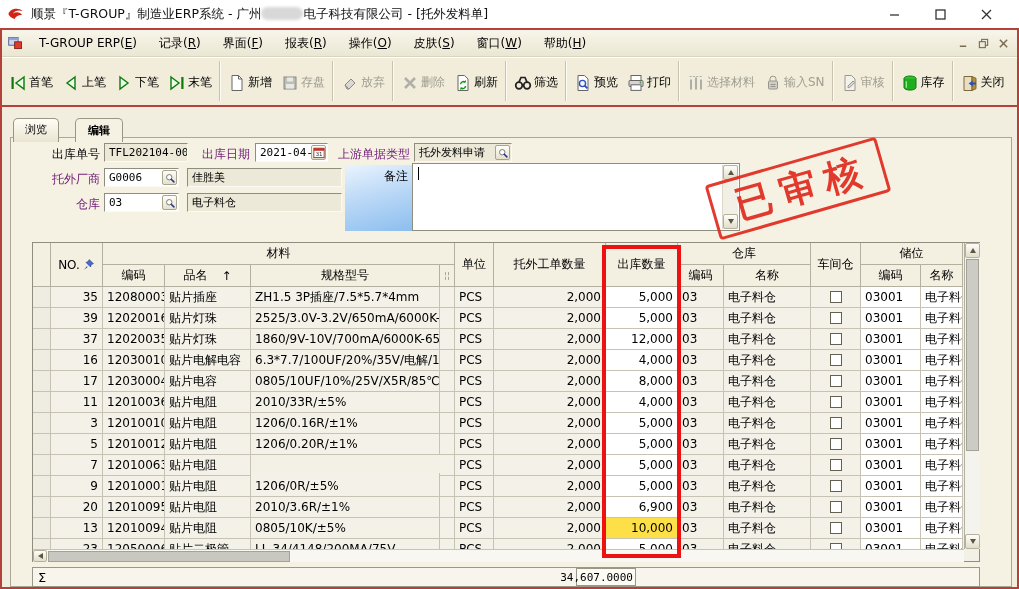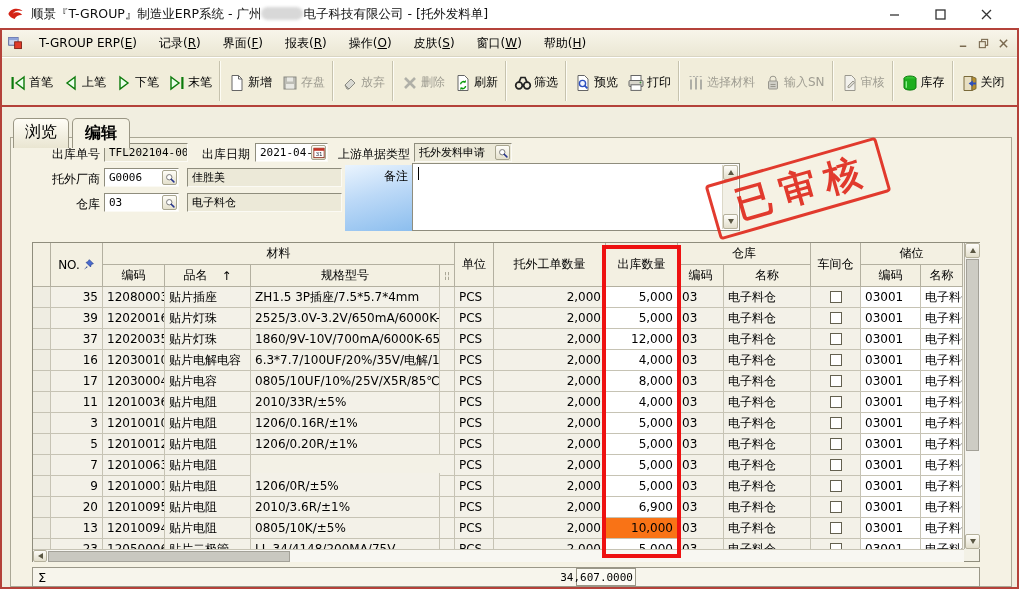--- a/index.html
+++ b/index.html
@@ -23,25 +23,25 @@
 .toolbar{height:50px;display:flex;align-items:flex-start;background:#f1edda;border-top:1px solid #fff;border-bottom:2px solid #b4423a;padding:1px 2px 0}
 .tb-btn{display:flex;flex-direction:row;align-items:center;justify-content:flex-start;min-width:36px;height:45px;padding:2px 4px 0;gap:1px}
 .tb-btn .lbl{font-size:12px;line-height:13px;white-space:nowrap}
 .tb-btn.disabled .lbl{color:#9f9d92}
 .tb-sep{width:1px;height:40px;background:#c7c3ae;box-shadow:1px 0 0 #fdfcf4;margin:2px 3px 0}
 
 .main{position:relative;height:480px;background:#f1eee0}
 .panel{position:absolute;left:8px;top:30px;width:1002px;height:450px;border:1px solid #aaa795;background:#f5f2e4}
 .tabs{position:absolute;left:11px;top:11px;display:flex;z-index:3}
 .tab{padding:3px 11px 2px;border:1px solid #9a9684;border-bottom:none;border-radius:5px 5px 0 0;
-  background:linear-gradient(#fffdf6,#e9e5d1);margin-right:3px;font-size:16px}
+  background:linear-gradient(#fffdf6,#e9e5d1);margin-right:16px;font-size:11px}
 .tab.active{font-weight:bold;background:#f5f2e4;padding:4px 12px 4px}
 
 .flabel{position:absolute;height:15px;font-size:12px;white-space:nowrap;text-align:right}
-.red{color:#000000}
+.red{color:#701a75}
 .field{position:absolute;height:19px;border:1px solid;border-color:#8f8d7d #fbfaf4 #fbfaf4 #8f8d7d;background:#ece9d8;
   font-size:11px;font-family:"DejaVu Sans Mono","Liberation Mono",monospace;display:flex;align-items:center;padding:0 4px;overflow:hidden;white-space:nowrap}
 .field.white{background:#fff}
 .field.hasbtn{padding-right:18px}
 .fbtn{position:absolute;right:1px;top:1px;bottom:1px;width:15px;background:linear-gradient(#fefdf8,#e5e1cd);
   border:1px solid #a8a58f;border-radius:2px;display:flex;align-items:center;justify-content:center;padding:0}
 .bluebox{position:absolute;left:343px;top:58px;width:67px;height:66px;background:linear-gradient(165deg,#eaf4fe 0%,#bcd9f7 45%,#8cbeee 100%)}
 .remark-label{position:absolute;left:370px;top:61px;width:36px;text-align:right}
 .remark{position:absolute;left:410px;top:56px;width:328px;height:68px;background:#fff;border:1px solid #8f8d7d}
 .remark-sb{position:absolute;right:1px;top:1px;bottom:1px;width:16px;background:#f2f0e6;border-left:1px solid #dcd8c8}
@@ -618,21 +618,21 @@
           </div>
           <div class="drow" style="top: 231px;">
             <div class="dcell" style="left: 0px; width: 18px; justify-content: center; background: rgb(239, 237, 226);"></div>
             <div class="dcell" style="left: 18px; width: 52px; justify-content: flex-end;">13</div>
             <div class="dcell" style="left: 70px; width: 62px; justify-content: flex-start;">12010094</div>
             <div class="dcell" style="left: 132px; width: 86px; justify-content: flex-start;">贴片电阻</div>
             <div class="dcell" style="left: 218px; width: 189px; justify-content: flex-start;">0805/10K/±5%</div>
             <div class="dcell" style="left: 407px; width: 15px; justify-content: flex-start;"></div>
             <div class="dcell" style="left: 422px; width: 39px; justify-content: flex-start;">PCS</div>
             <div class="dcell" style="left: 461px; width: 112px; justify-content: flex-end;">2,000</div>
-            <div class="dcell" style="left: 573px; width: 72px; justify-content: flex-end; background: #f97316;">10,000</div>
+            <div class="dcell" style="left: 573px; width: 72px; justify-content: flex-end; background: #fde047;">10,000</div>
             <div class="dcell" style="left: 645px; width: 46px; justify-content: flex-start;">03</div>
             <div class="dcell" style="left: 691px; width: 87px; justify-content: flex-start;">电子料仓</div>
             <div class="dcell" style="left: 778px; width: 50px; justify-content: center;">
               <span class="cb"></span>
             </div>
             <div class="dcell" style="left: 828px; width: 60px; justify-content: flex-start; background: rgb(255, 255, 255);">03001</div>
             <div class="dcell" style="left: 888px; width: 42px; justify-content: flex-start; background: rgb(255, 255, 255);">电子料仓一储</div>
           </div>
           <div class="drow" style="top: 252px;">
             <div class="dcell" style="left: 0px; width: 18px; justify-content: center; background: rgb(239, 237, 226);"></div>

